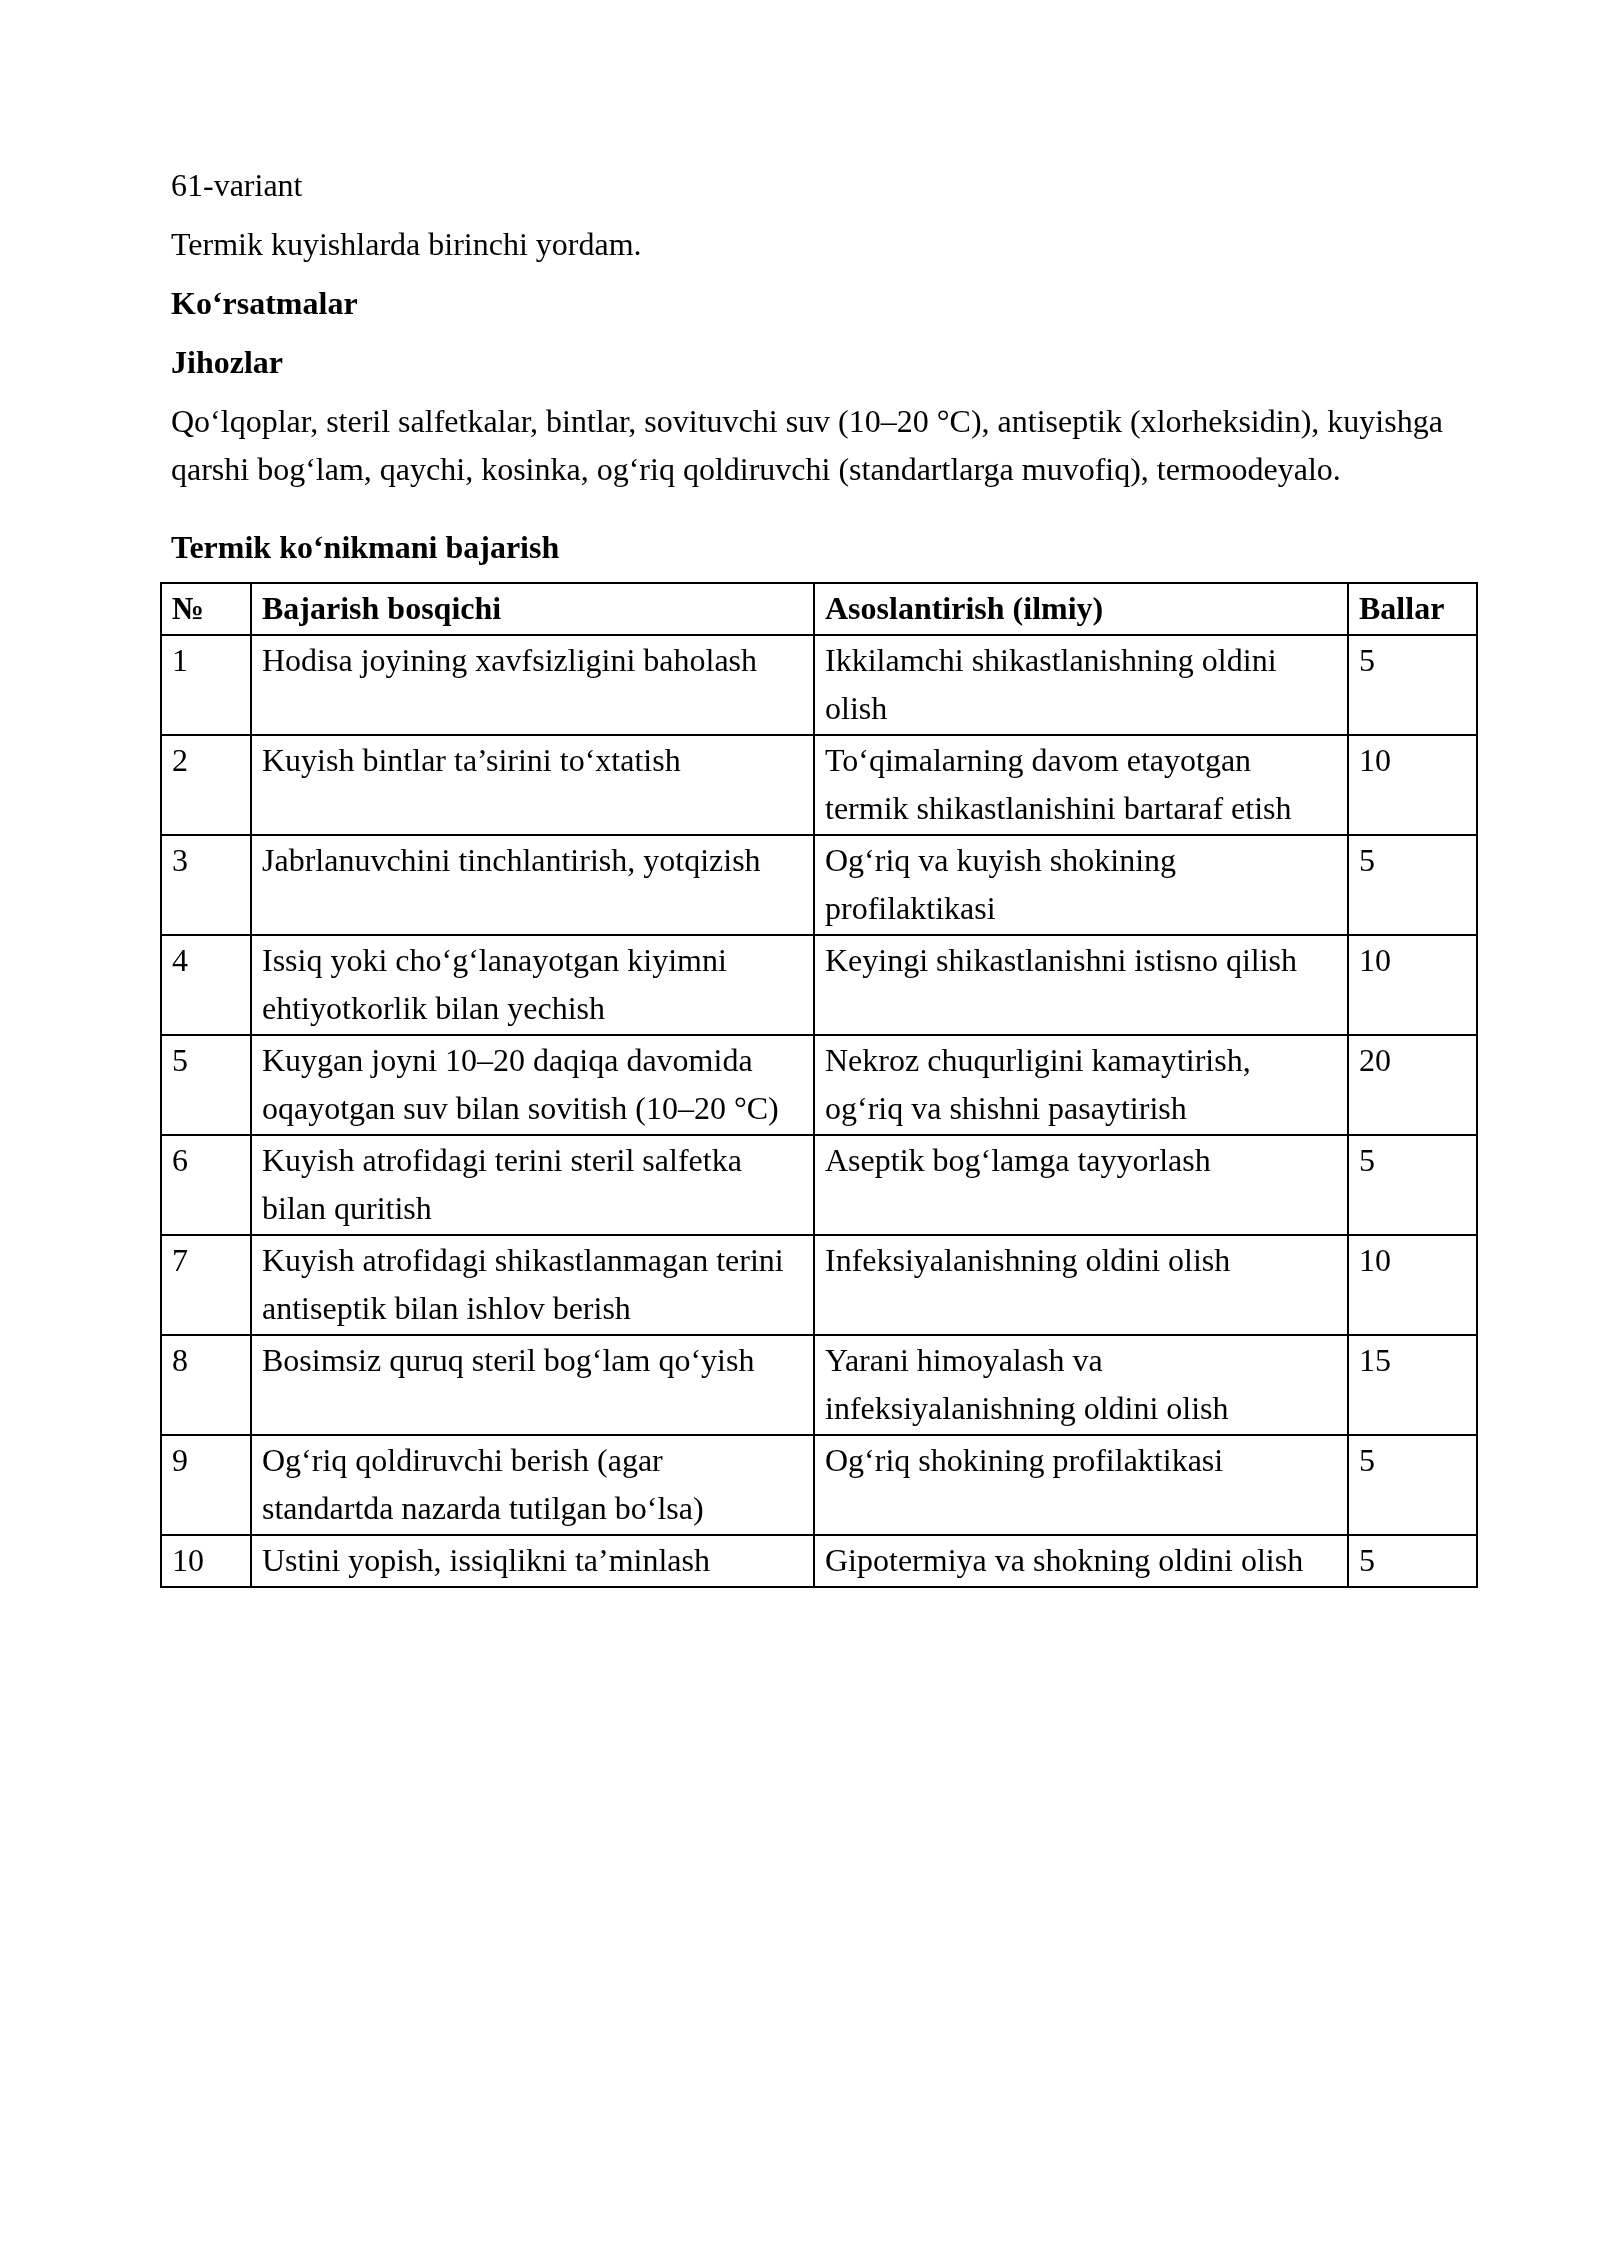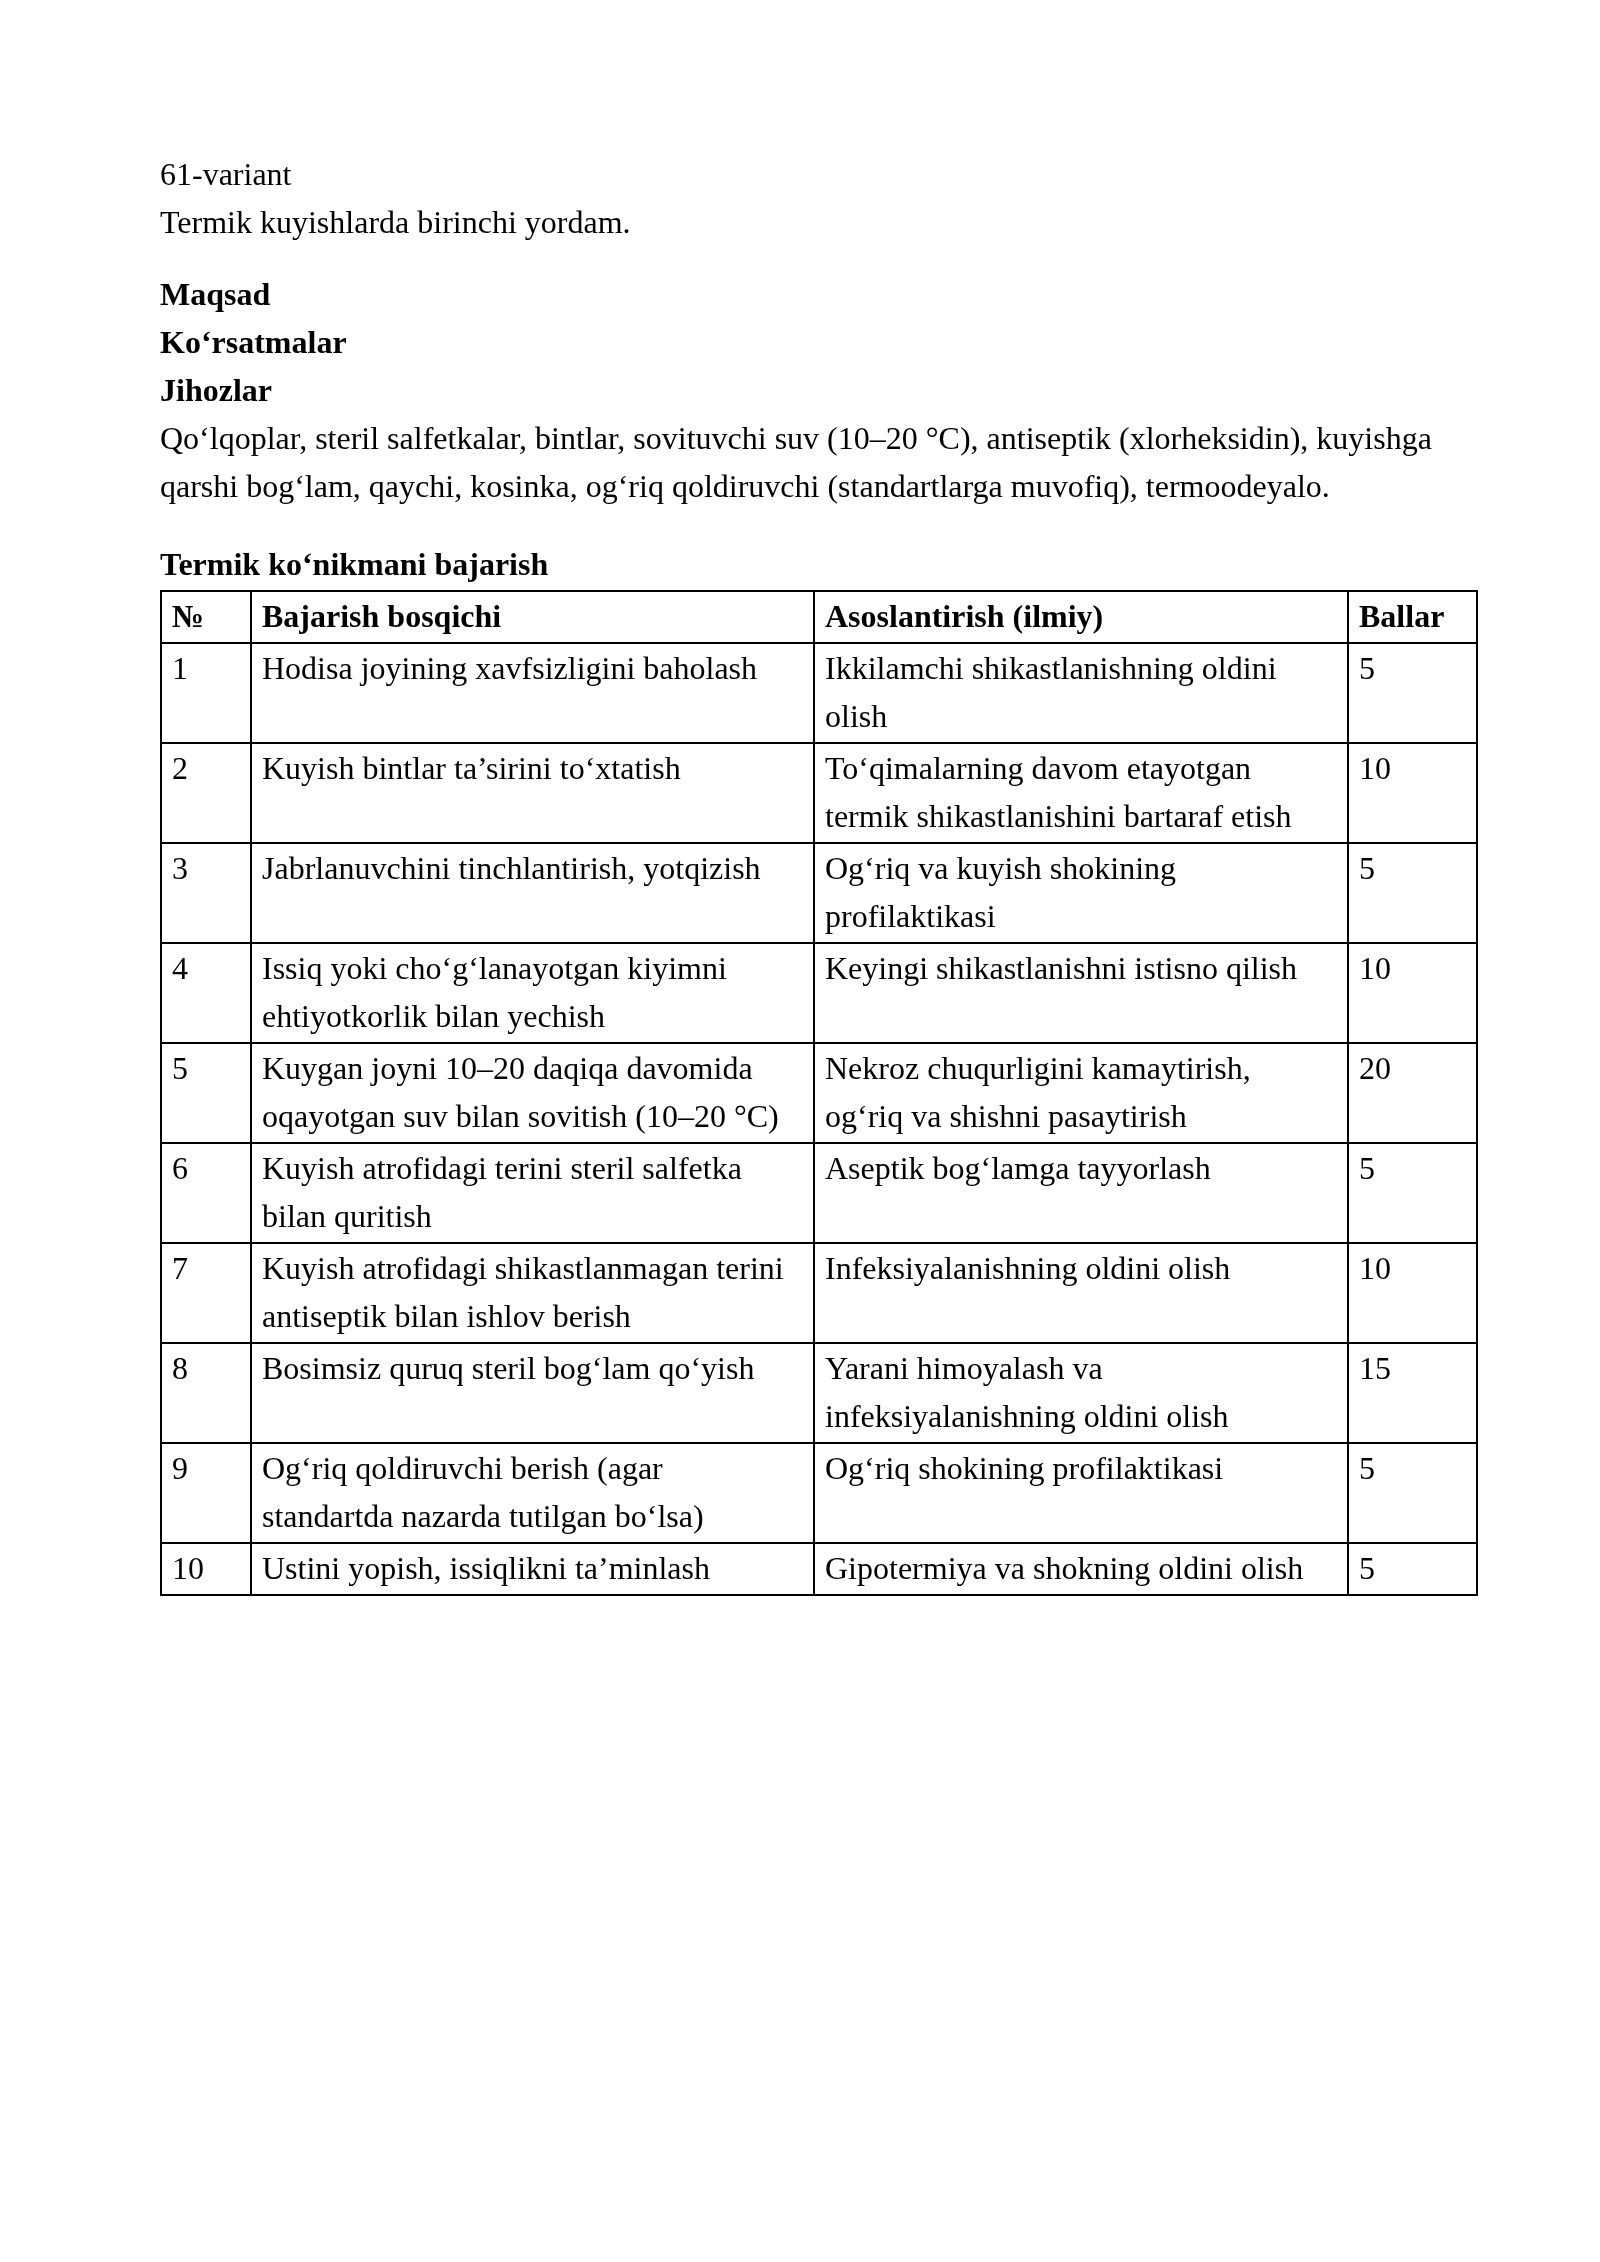--- a/index.html
+++ b/index.html
@@ -17,21 +17,21 @@
     box-sizing: border-box;
   }
   .page {
     width: 1600px;
     height: 2262px;
     box-sizing: border-box;
     padding: 150px 124px 0 160px;
     background: #ffffff;
   }
   .line, .para, .heading {
-    margin: 0;
+    margin: 11px;
     padding: 0;
     font-size: 32px;
     line-height: 48px;
   }
   .heading {
     font-weight: bold;
   }
   .gap-small {
     margin-top: 24px;
   }
@@ -63,21 +63,20 @@
   col.c-score { width: 129px; }
 </style>
 </head>
 <body>
 
 <div class="page">
 
   <p class="line">61-variant</p>
   <p class="line">Termik kuyishlarda birinchi yordam.</p>
 
-  <p class="heading gap-small">Maqsad</p>
 
   <p class="heading">Ko‘rsatmalar</p>
 
   <p class="heading">Jihozlar</p>
   <p class="para">Qo‘lqoplar, steril salfetkalar, bintlar, sovituvchi suv (10–20 °C), antiseptik (xlorheksidin), kuyishga qarshi bog‘lam, qaychi, kosinka, og‘riq qoldiruvchi (standartlarga muvofiq), termoodeyalo.</p>
 
   <p class="heading gap-med">Termik ko‘nikmani bajarish</p>
 
   <table class="skills">
     <colgroup>

